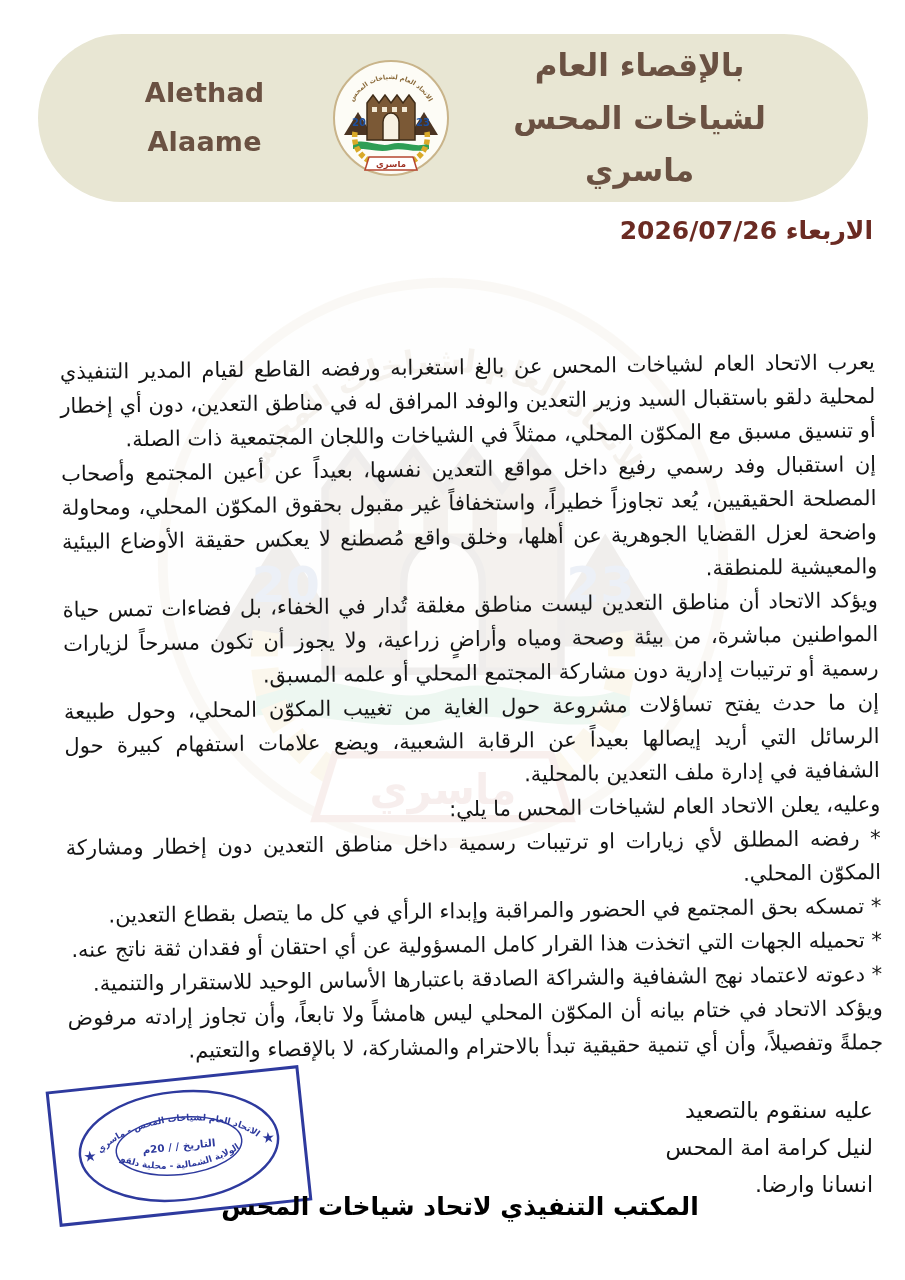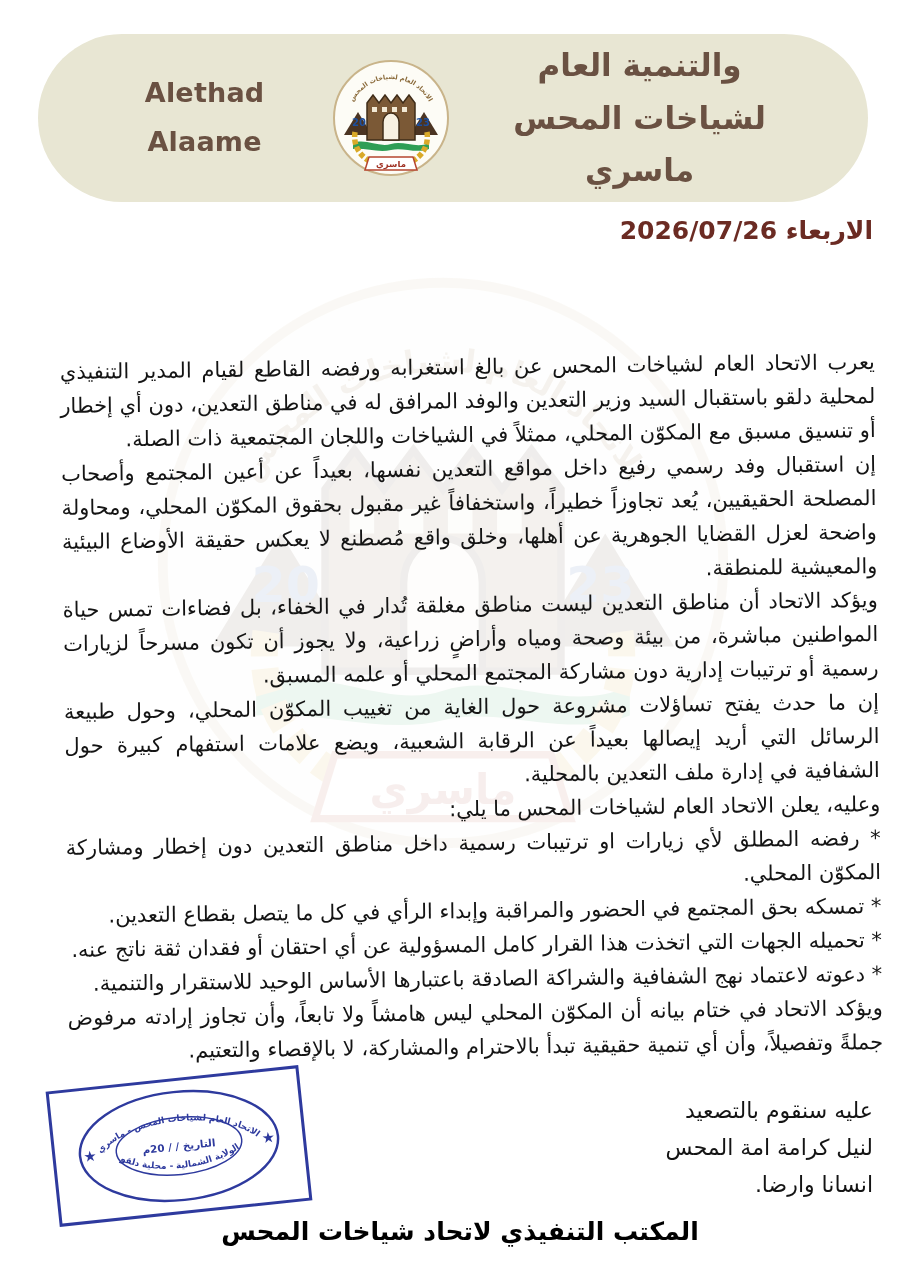--- a/index.html
+++ b/index.html
@@ -64,21 +64,21 @@
   
   .closing {
     position:absolute; top:1092px; right:32px;
     direction:rtl; text-align:right;
     color:#141414; font-size:22px; line-height:37px;
   }
   
   .footer-signature {
     position:absolute; top:1192px; left:150px; width:620px;
     direction:rtl; text-align:center;
-    color:#000; font-weight:bold; font-size:25px;margin-top:25px;
+    color:#000; font-weight:bold; font-size:25px;
   }
   
   .stamp {
     position:absolute; left:52px; top:1078px;
     width:254px; height:136px;
     border:3px solid #2e3a9e;
     transform:rotate(-6deg);
     background:transparent;
   }
   .stamp svg { display:block; }
@@ -121,21 +121,21 @@
   <div class="header-capsule">
     <div class="latin-name">
       <div>Alethad Alaame</div>
     </div>
     <div class="logo-wrap">
       <svg viewBox="0 0 120 120" width="120" height="120">
           <use href="#emblem"></use>
         </svg>
     </div>
     <div class="arabic-name">
-      <div>والتنمية العام</div>
+      <div>بالإقصاء العام</div>
       <div>لشياخات المحس ماسري</div>
     </div>
   </div>
 
   <div class="date-line">الاربعاء 2026/07/26</div>
 
 
   <div class="body-text">
     <p>يعرب الاتحاد العام لشياخات المحس عن بالغ استغرابه ورفضه القاطع لقيام المدير التنفيذي لمحلية دلقو باستقبال السيد وزير التعدين والوفد المرافق له في مناطق التعدين، دون أي إخطار أو تنسيق مسبق مع المكوّن المحلي، ممثلاً في الشياخات واللجان المجتمعية ذات الصلة.</p>
     <p>إن استقبال وفد رسمي رفيع داخل مواقع التعدين نفسها، بعيداً عن أعين المجتمع وأصحاب المصلحة الحقيقيين، يُعد تجاوزاً خطيراً، واستخفافاً غير مقبول بحقوق المكوّن المحلي، ومحاولة واضحة لعزل القضايا الجوهرية عن أهلها، وخلق واقع مُصطنع لا يعكس حقيقة الأوضاع البيئية والمعيشية للمنطقة.</p>

